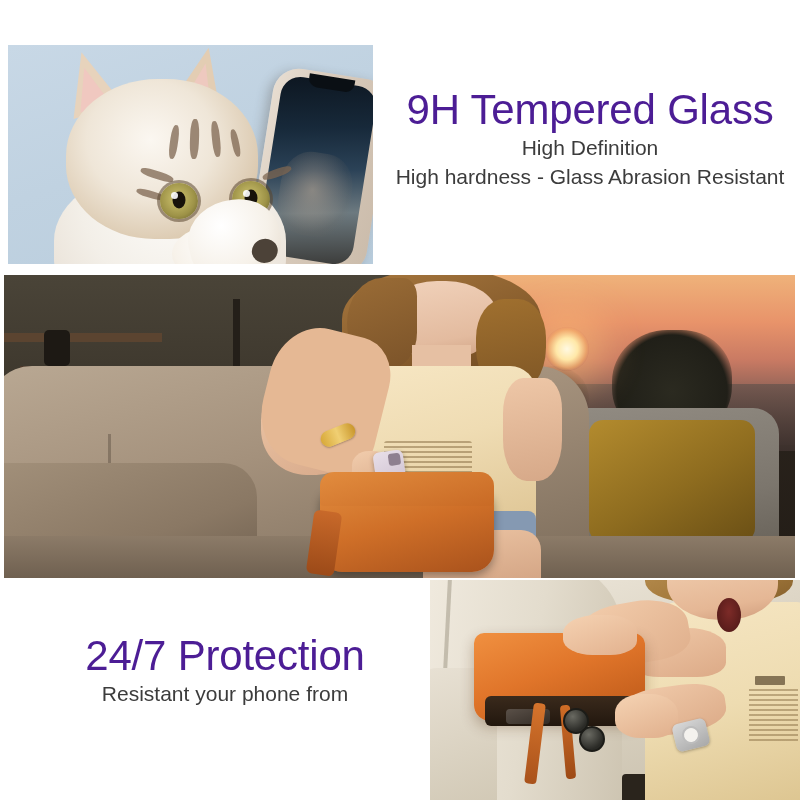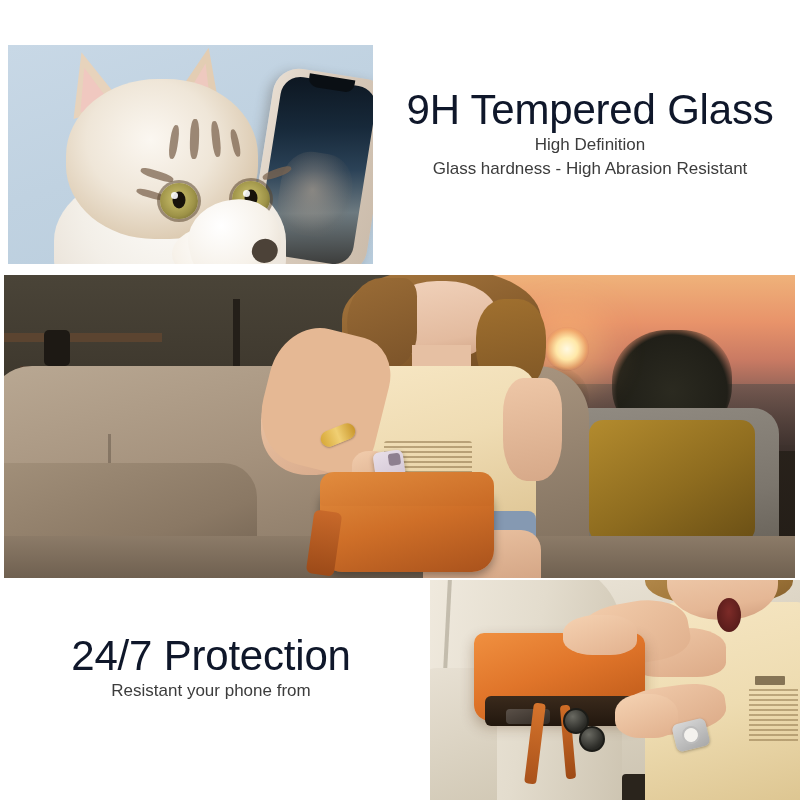--- a/index.html
+++ b/index.html
@@ -409,28 +409,28 @@
   }
   .sn-shoulder {
     position:absolute; right:20%; top:22%; width:26%; height:22%;
     background:linear-gradient(160deg,#f0c9a8,#dcaa87);
     border-radius:40% 40% 30% 30%;
   }
 
   
   .tb { position:absolute; text-align:center; }
   #text-glass { left:390px; top:88px; width:400px; }
-  #text-protect { left:10px; top:634px; width:402px; }
+  #text-protect { left:24px; top:634px; width:402px; }
 
   .headline {
     font-size:42px; line-height:1.06; font-weight:400;
-    color:#0f172a; letter-spacing:-0.2px; white-space:nowrap;
+    color:#4c1d95; letter-spacing:-0.2px; white-space:nowrap;
   }
   .subline {
-    font-size:17px; line-height:1.42; font-weight:400; color:#3c3c3c;
+    font-size:21px; line-height:1.42; font-weight:400; color:#3c3c3c;
     white-space:nowrap;
   }
   #text-glass .subline:nth-of-type(1) { margin-top:12px; }
   #text-protect .subline:nth-of-type(1) { margin-top:10px; }
 </style>
 </head>
 <body>
 
 <div id="page">
 
@@ -469,21 +469,21 @@
       </div>
       <div class="cat-paw">
         <div class="cat-toe"></div>
       </div>
     </div>
   </div>
 
   <div class="tb" id="text-glass">
     <div class="headline">9H Tempered Glass</div>
     <div class="subline">High Definition</div>
-    <div class="subline">Glass hardness - High Abrasion Resistant</div>
+    <div class="subline">High hardness - Glass Abrasion Resistant</div>
   </div>
 
   <div class="panel" id="panel-room">
     <div class="room-bg"></div>
     <div class="room-wall"></div>
     <div class="room-shelf2"></div>
     <div class="room-obj"></div>
     <div class="room-obj2"></div>
     <div class="room-vase"></div>
     <div class="room-shelf"></div>

